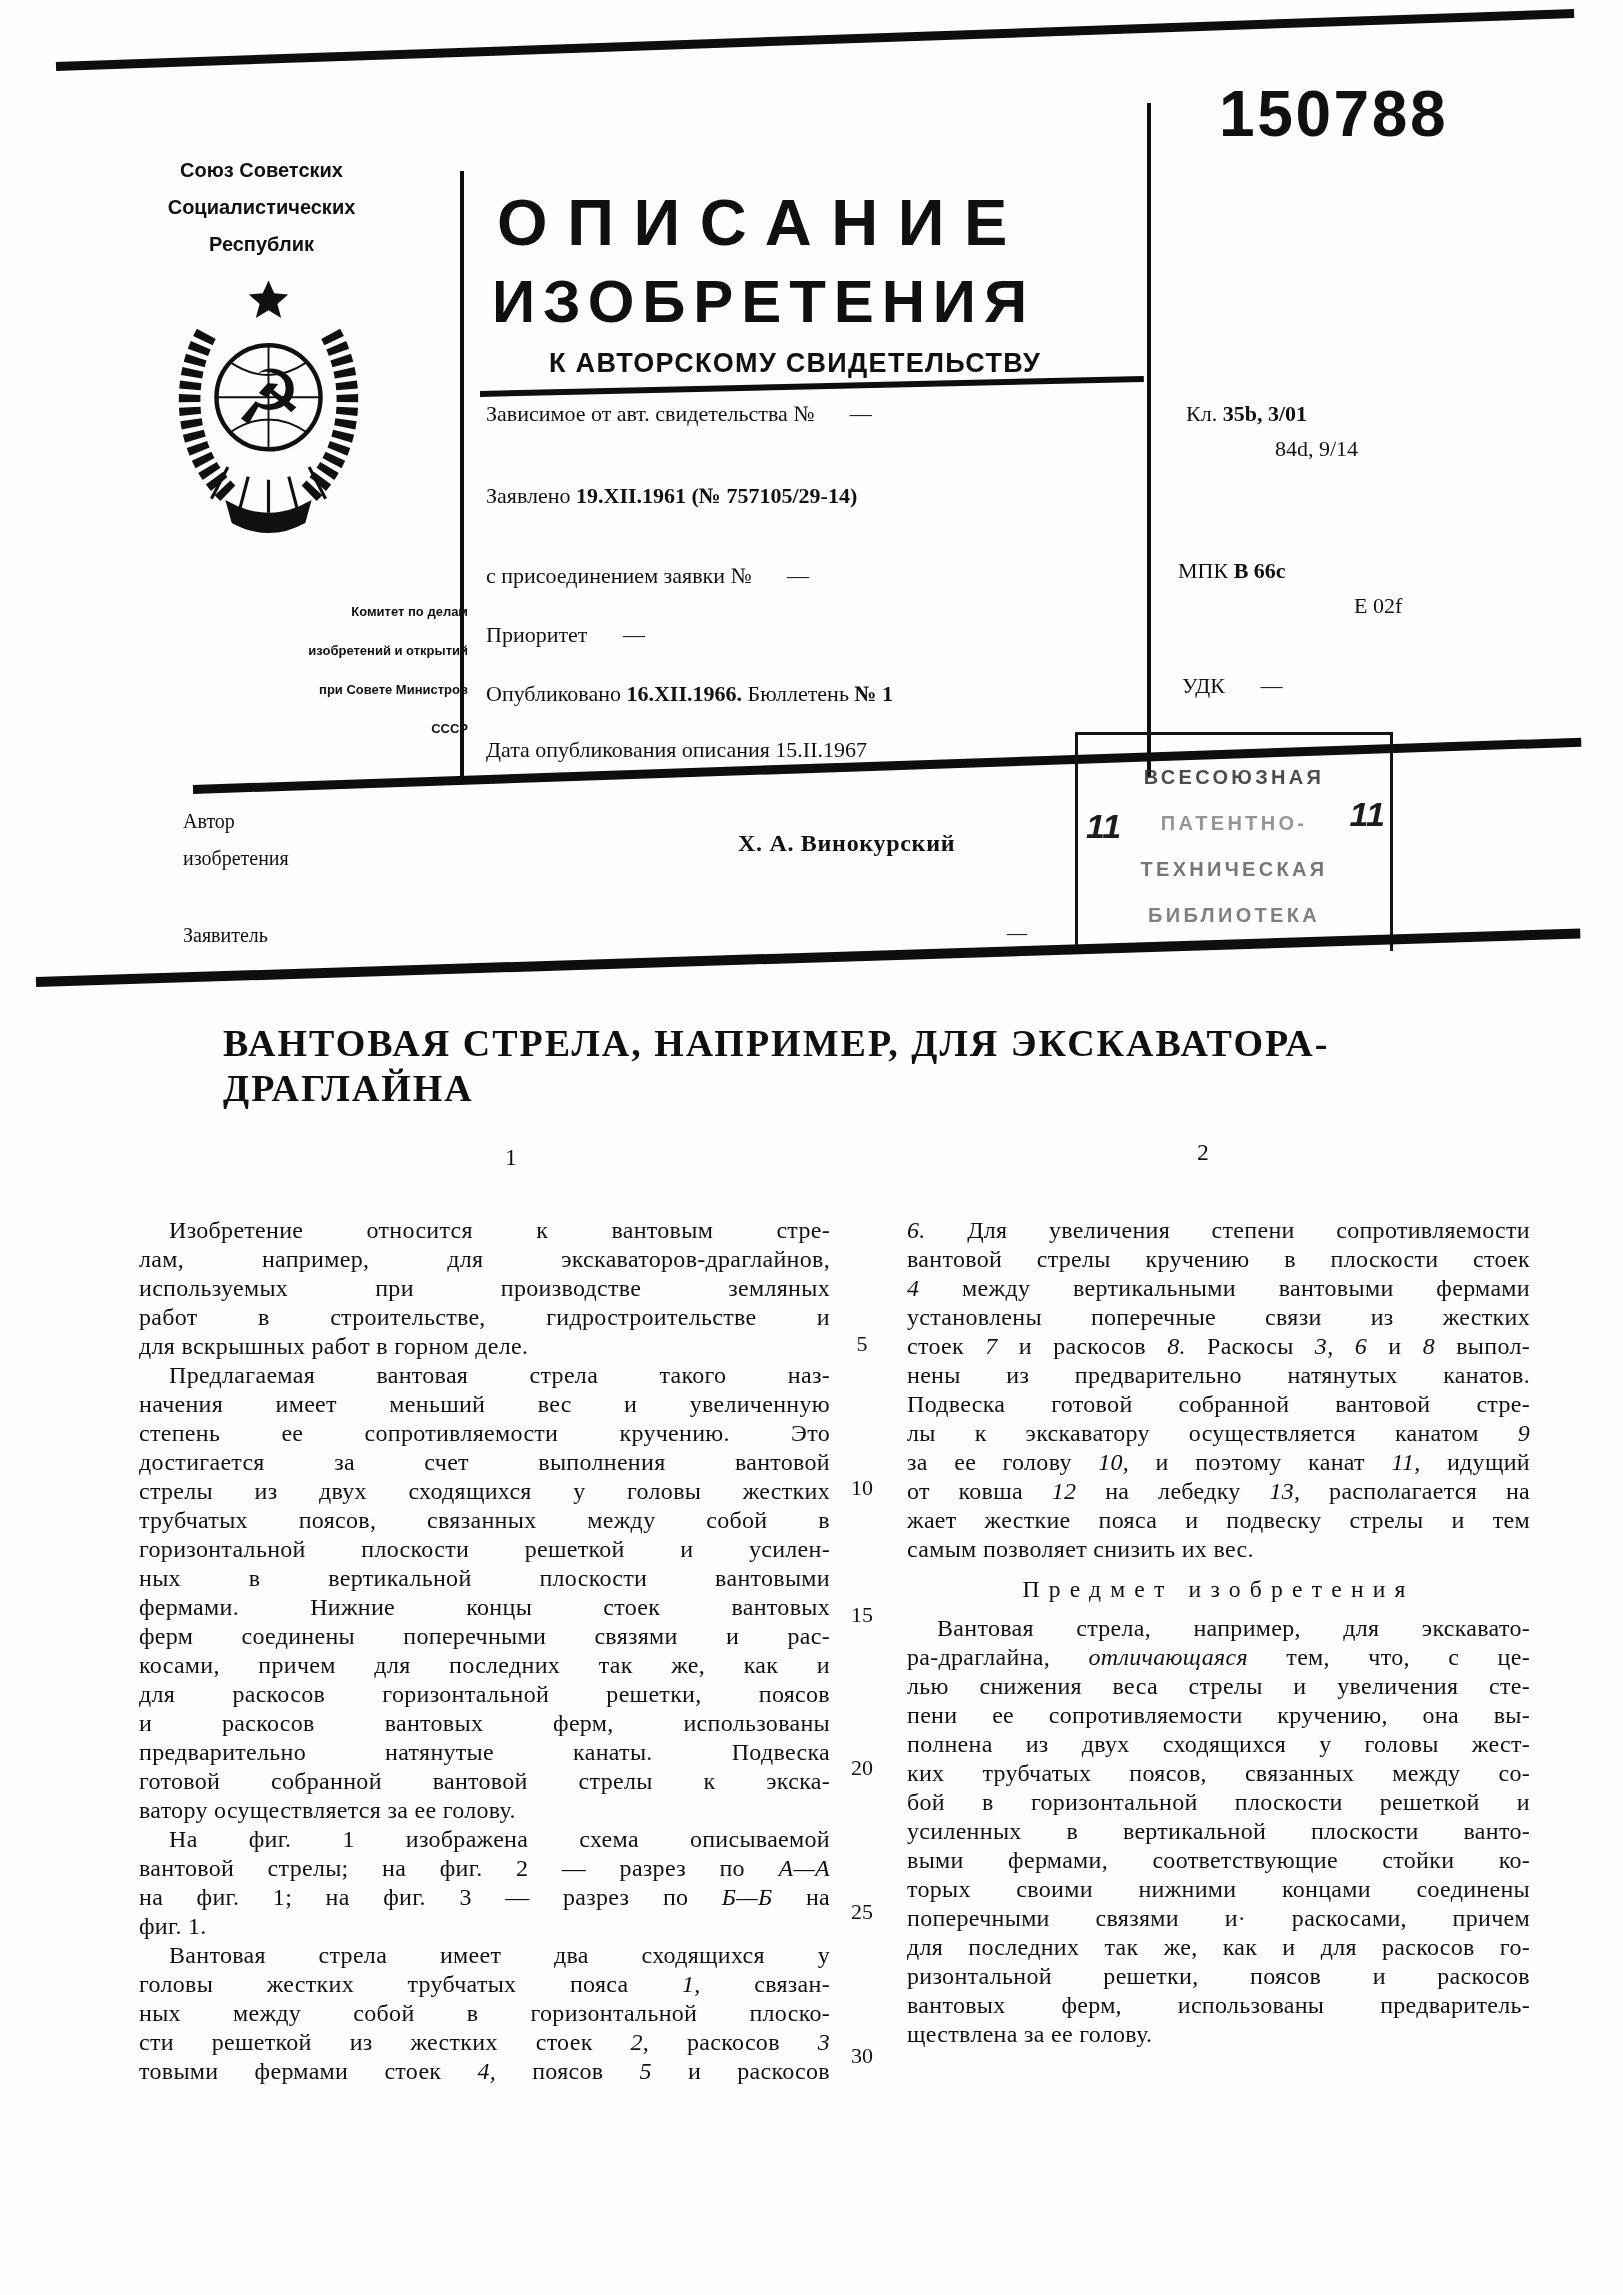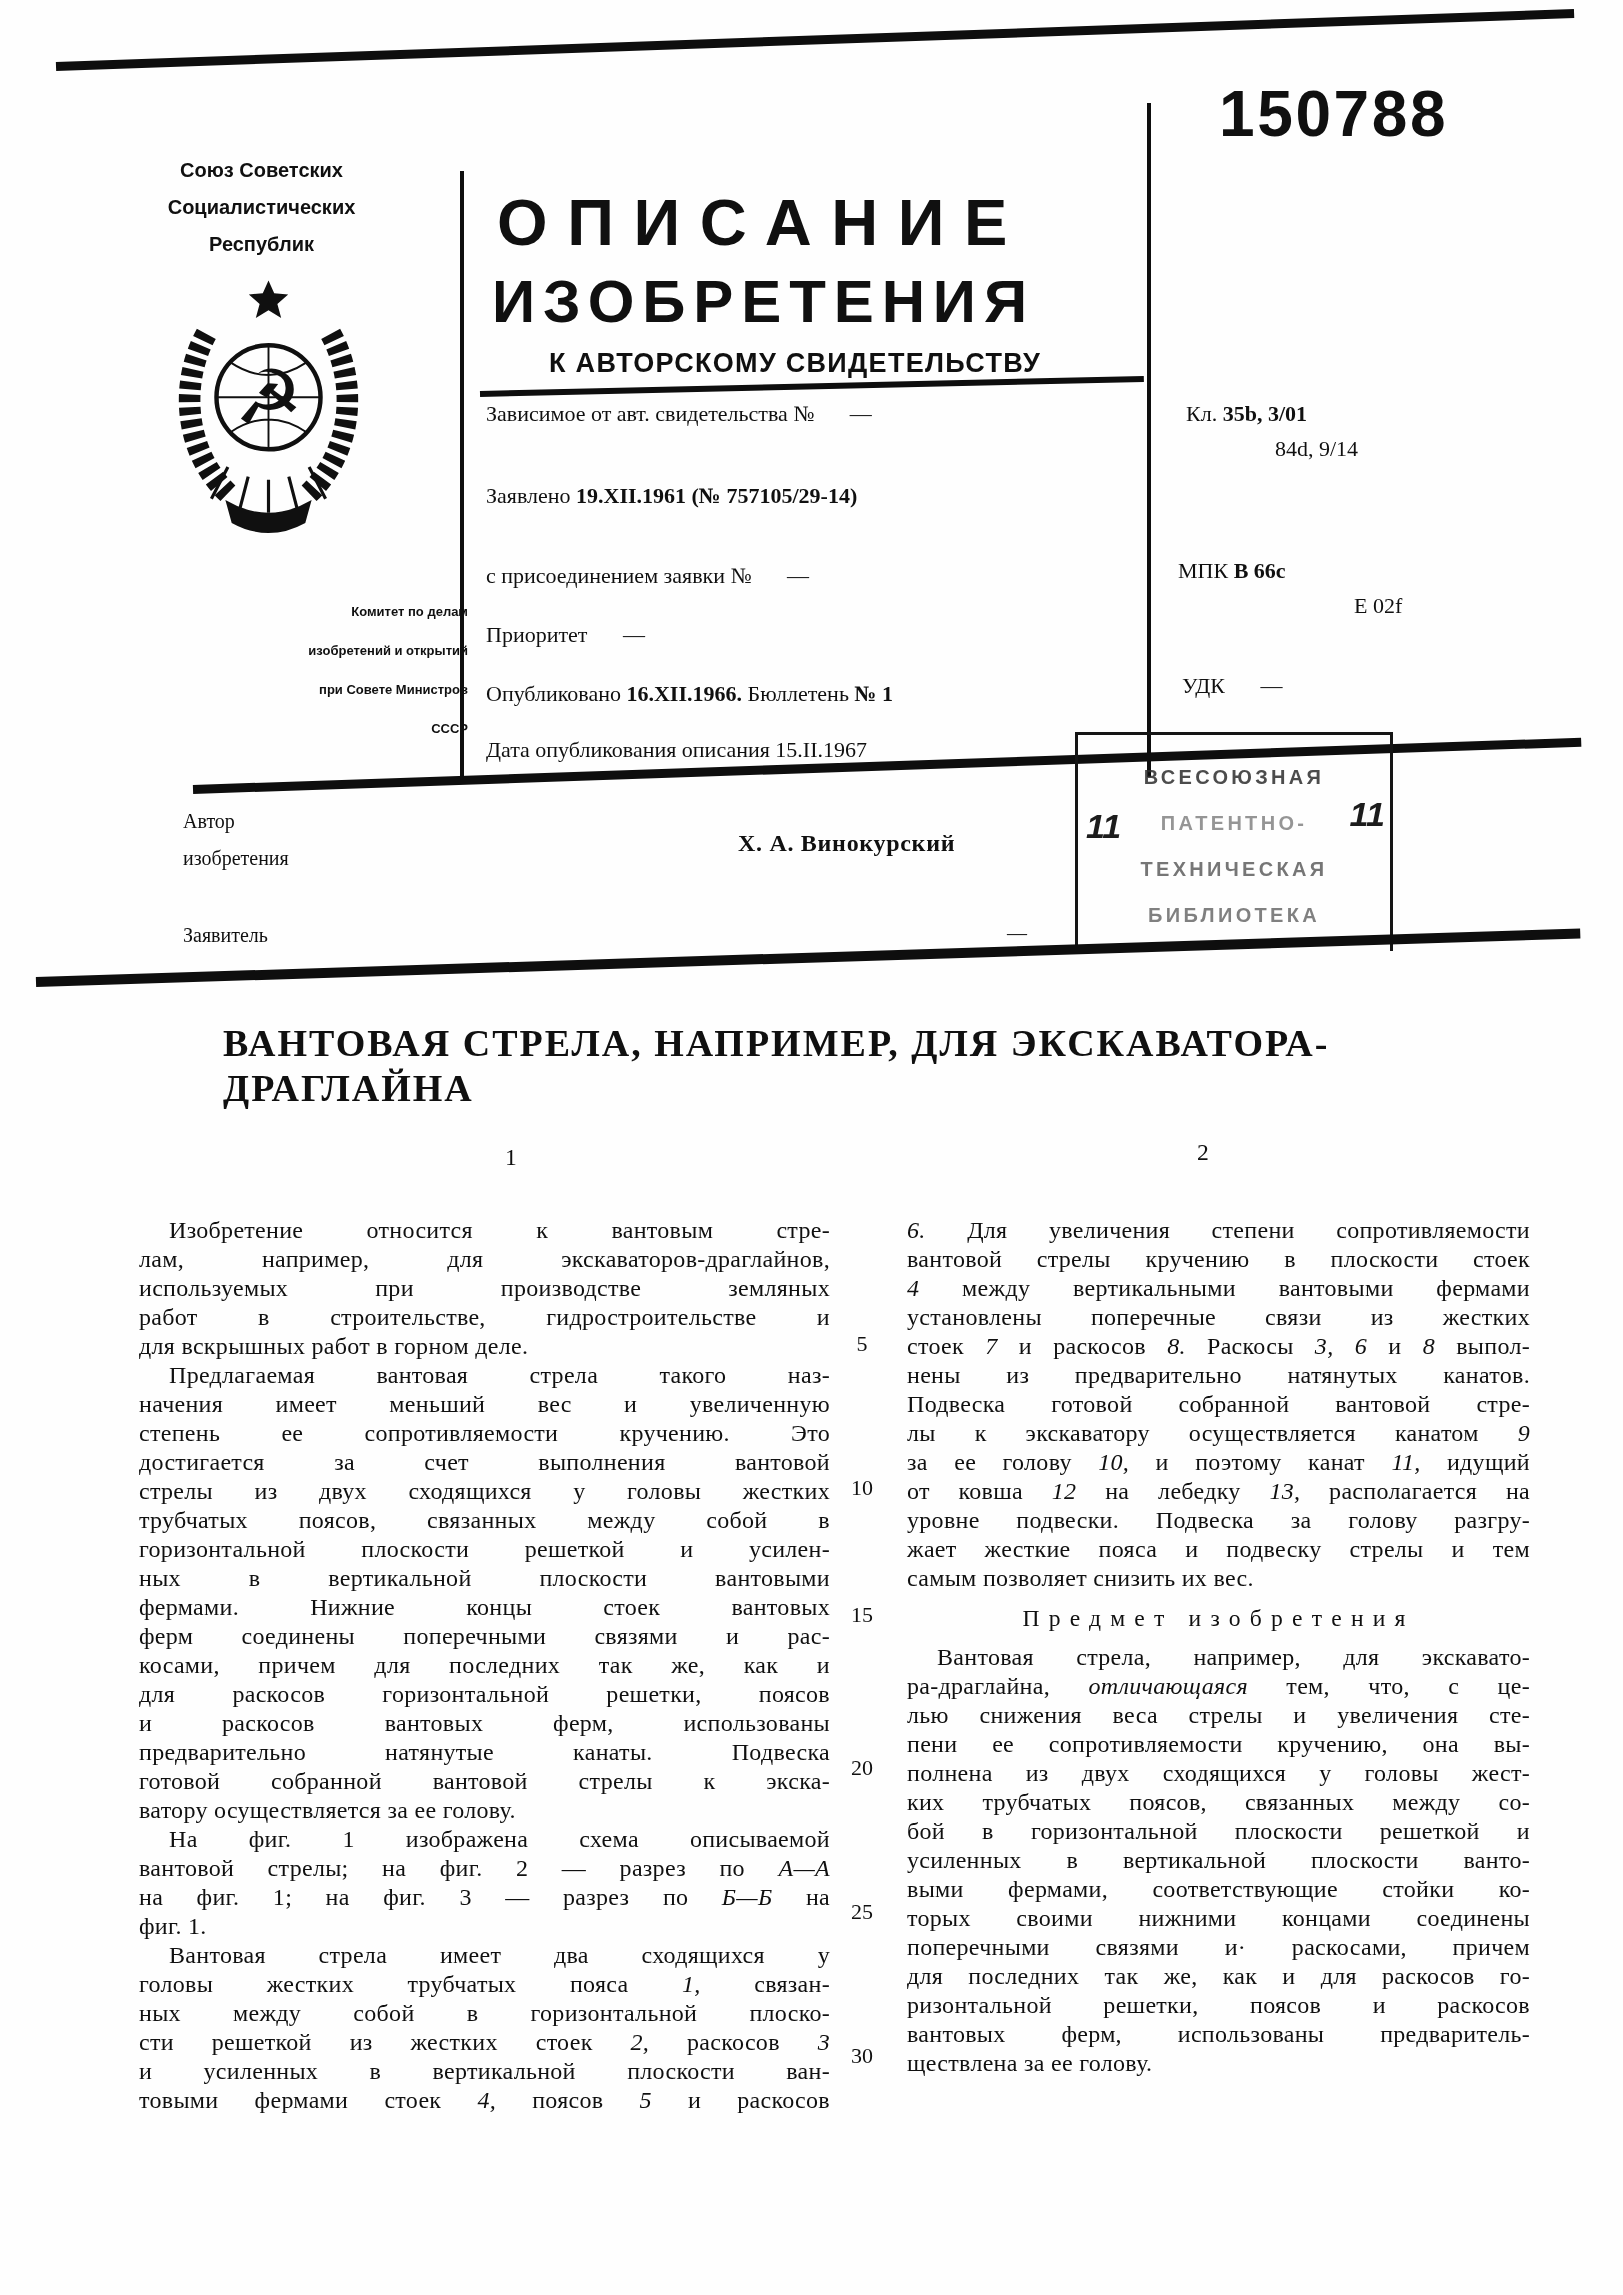--- a/index.html
+++ b/index.html
@@ -154,35 +154,33 @@
       <div class="line">готовой собранной вантовой стрелы к экска-</div>
       <div class="line last">ватору осуществляется за ее голову.</div>
       <div class="line first">На фиг. 1 изображена  схема описываемой</div>
       <div class="line">вантовой стрелы; на фиг. 2 — разрез по <i>А—А</i></div>
       <div class="line">на фиг. 1;  на фиг. 3 — разрез по <i>Б—Б</i>  на</div>
       <div class="line last">фиг. 1.</div>
       <div class="line first">Вантовая стрела имеет  два сходящихся у</div>
       <div class="line">головы жестких трубчатых пояса <i>1,</i> связан-</div>
       <div class="line">ных между собой в горизонтальной плоско-</div>
       <div class="line">сти решеткой из жестких стоек <i>2,</i> раскосов <i>3</i></div>
-      <div class="line">и усиленных в вертикальной плоскости ван-</div>
       <div class="line">товыми фермами стоек <i>4,</i> поясов <i>5</i> и раскосов</div>
     </div>
   <div class="col" id="col-right">
       <div class="line"><i>6.</i> Для увеличения степени сопротивляемости</div>
       <div class="line">вантовой стрелы кручению в плоскости стоек</div>
       <div class="line"><i>4</i> между вертикальными вантовыми фермами</div>
       <div class="line">установлены  поперечные связи из  жестких</div>
       <div class="line">стоек <i>7</i> и раскосов <i>8.</i> Раскосы <i>3, 6</i> и <i>8</i> выпол-</div>
       <div class="line">нены из предварительно натянутых канатов.</div>
       <div class="line">Подвеска готовой собранной вантовой стре-</div>
       <div class="line">лы к экскаватору осуществляется канатом <i>9</i></div>
       <div class="line">за ее голову <i>10,</i> и поэтому канат <i>11,</i> идущий</div>
       <div class="line">от ковша <i>12</i> на лебедку <i>13,</i> располагается на</div>
-      <div class="line">уровне подвески. Подвеска за голову разгру-</div>
       <div class="line">жает жесткие пояса и подвеску стрелы и тем</div>
       <div class="line last">самым позволяет снизить их вес.</div>
       <div class="claims-heading">Предмет изобретения</div>
       <div class="line first">Вантовая стрела, например, для экскавато-</div>
       <div class="line">ра-драглайна, <i>отличающаяся</i> тем, что, с  це-</div>
       <div class="line">лью снижения веса стрелы и увеличения сте-</div>
       <div class="line">пени ее сопротивляемости кручению, она вы-</div>
       <div class="line">полнена из двух сходящихся у головы жест-</div>
       <div class="line">ких трубчатых поясов, связанных между со-</div>
       <div class="line">бой в горизонтальной плоскости решеткой и</div>

